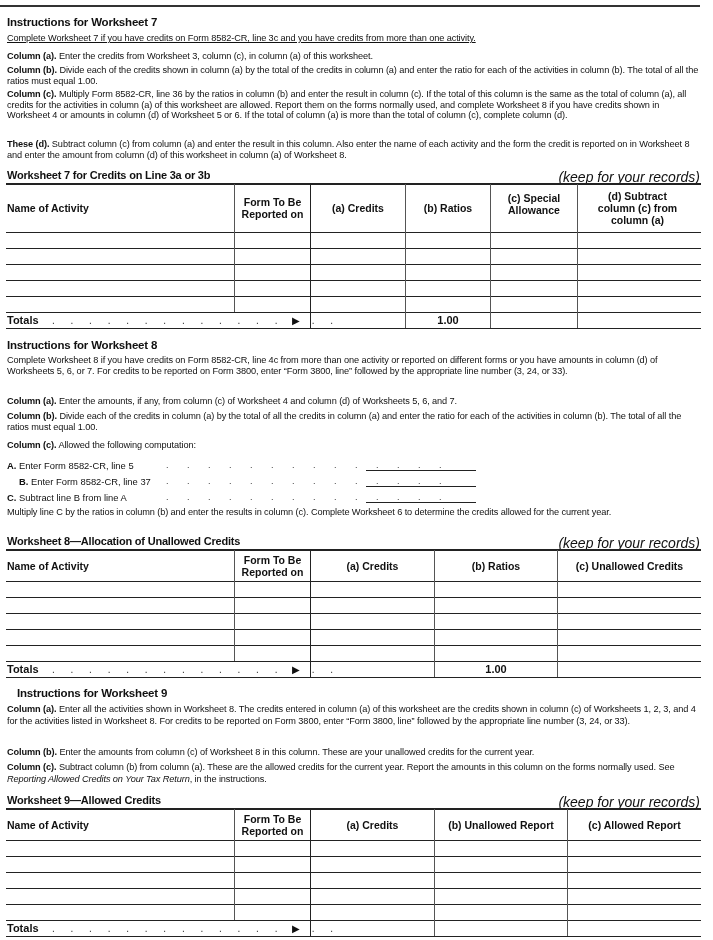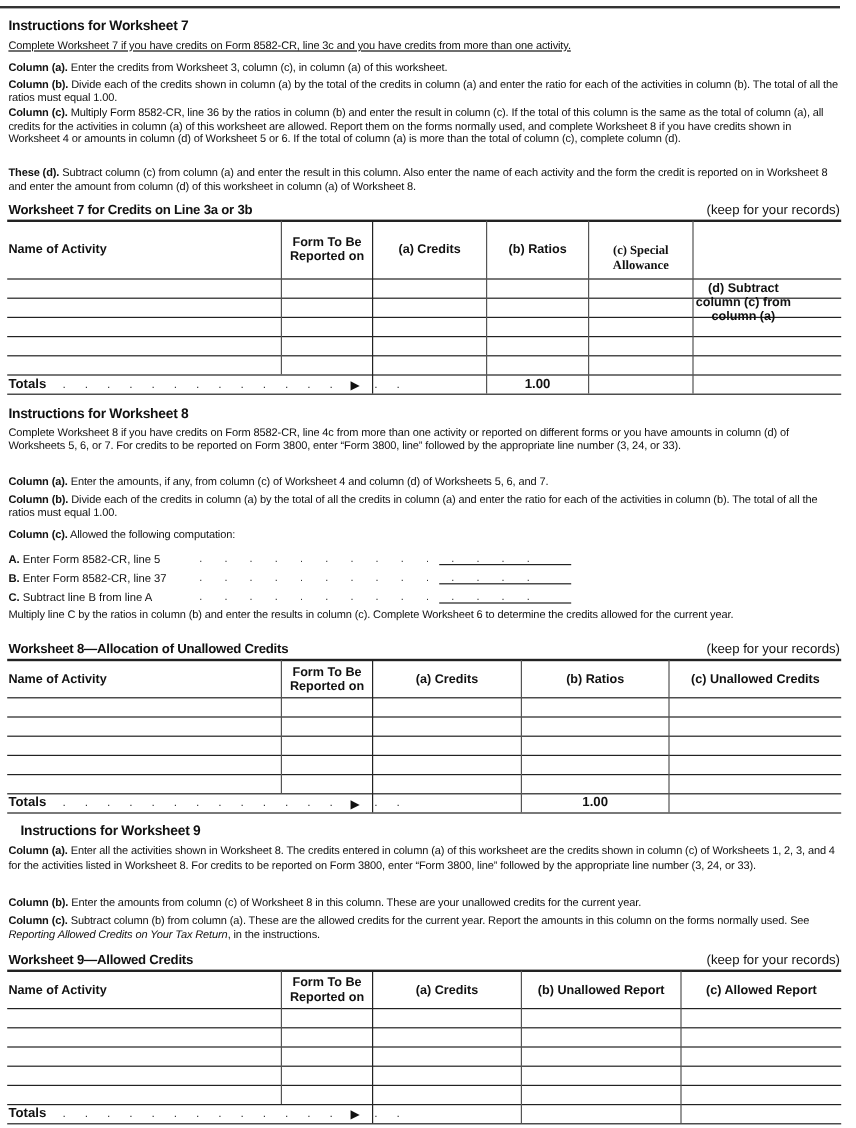--- a/index.html
+++ b/index.html
@@ -4,21 +4,21 @@
 <style>
   html, body { margin:0; padding:0; background:#fff; }
   body { width:713px; height:940px; position:relative; overflow:hidden;
          font-family:"Liberation Sans", sans-serif; color:#111; }
   .abs { position:absolute; }
   .top-rule { left:0; top:5px; width:700px; height:2px; background:#333; }
   .h-title { font-weight:bold; font-size:11.5px; letter-spacing:-0.2px; }
   .para { font-size:9.2px; line-height:10.6px; letter-spacing:-0.1px; width:694px; }
   .para b { font-weight:bold; }
   .ws-title { font-weight:bold; font-size:11px; letter-spacing:-0.2px; }
-  .keep { font-size:11px; right:13px; }
+  .keep { font-size:14px; right:13px;font-style:italic; }
   .hline { position:absolute; height:1px; background:#222; }
   .hline.thick { height:1.5px; }
   .vline { position:absolute; width:1px; background:#555; }
   .hdr { position:absolute; font-weight:bold; font-size:10.5px; line-height:12px;
          display:flex; align-items:center; justify-content:center; text-align:center; }
   .hdr.left { justify-content:flex-start; text-align:left; padding-left:2px; }
   .totals-label { position:absolute; font-weight:bold; font-size:11px; }
   .leader { position:absolute; font-size:10px; letter-spacing:6.5px; color:#333; }
   .arrow { position:absolute; font-size:10px; }
   .total-val { position:absolute; font-weight:bold; font-size:11px; text-align:center; }
@@ -58,22 +58,22 @@
   <div class="vline" style="left:234px;top:184px;height:128px;"></div>
   <div class="vline" style="left:310px;top:184px;height:144px;background:#222;"></div>
   <div class="vline" style="left:405px;top:184px;height:144px;"></div>
   <div class="vline" style="left:490px;top:184px;height:144px;"></div>
   <div class="vline" style="left:577px;top:184px;height:144px;"></div>
 
   <div class="hdr left" style="left:5px;top:184px;width:228px;height:48px;">Name of Activity</div>
   <div class="hdr" style="left:235px;top:184px;width:75px;height:48px;">Form To Be Reported on</div>
   <div class="hdr" style="left:311px;top:184px;width:94px;height:48px;">(a) Credits</div>
   <div class="hdr" style="left:406px;top:184px;width:84px;height:48px;">(b) Ratios</div>
-  <div class="hdr" style="left:491px;top:192px;width:86px;height:48px;padding:3px 6px;box-sizing:border-box;font-family:Liberation Serif, serif;">(c) Special Allowance</div>
-  <div class="hdr" style="left:558px;top:184px;width:123px;height:48px;padding:0 18px;box-sizing:border-box;margin-top:44px;">(d) Subtract column (c) from column (a)</div>
+  <div class="hdr" style="left:491px;top:180px;width:86px;height:48px;padding:3px 6px;box-sizing:border-box;">(c) Special Allowance</div>
+  <div class="hdr" style="left:576px;top:184px;width:123px;height:48px;padding:0 18px;box-sizing:border-box;">(d) Subtract column (c) from column (a)</div>
 
   <div>
     <div class="cell" style="left:6px;top:233px;width:228px;height:15px;"></div>
     <div class="cell" style="left:235px;top:233px;width:75px;height:15px;"></div>
     <div class="cell" style="left:311px;top:233px;width:94px;height:15px;"></div>
     <div class="cell" style="left:406px;top:233px;width:84px;height:15px;"></div>
     <div class="cell" style="left:491px;top:233px;width:86px;height:15px;"></div>
     <div class="cell" style="left:578px;top:233px;width:123px;height:15px;"></div>
 
     <div class="cell" style="left:6px;top:249px;width:228px;height:15px;"></div>
@@ -119,21 +119,21 @@
   <div class="abs para" style="left:7px;top:355px;">Complete Worksheet 8 if you have credits on Form 8582-CR, line 4c from more than one activity or reported on different forms or you have amounts in column (d) of Worksheets 5, 6, or 7. For credits to be reported on Form 3800, enter “Form 3800, line” followed by the appropriate line number (3, 24, or 33).</div>
   <div class="abs para" style="left:7px;top:396px;"><b>Column (a).</b><span> Enter the amounts, if any, from column (c) of Worksheet 4 and column (d) of Worksheets 5, 6, and 7.</span></div>
   <div class="abs para" style="left:7px;top:411px;"><b>Column (b).</b><span> Divide each of the credits in column (a) by the total of all the credits in column (a) and enter the ratio for each of the activities in column (b). The total of all the ratios must equal 1.00.</span></div>
   <div class="abs para" style="left:7px;top:440px;"><b>Column (c).</b><span> Allowed the following computation:</span></div>
 
   <div>
     <div class="comp-label" style="left:7px;top:460px;"><b>A.</b><span> Enter Form 8582-CR, line 5</span></div>
     <div class="comp-dots" style="left:166px;top:460px;">. . . . . . . . . . . . . .</div>
     <div class="comp-line" style="left:366px;top:470px;width:110px;"></div>
 
-    <div class="comp-label" style="left:7px;top:476px;"><b>B.</b><span> Enter Form 8582-CR, line 37</span></div>
+    <div class="comp-label" style="left:19px;top:476px;"><b>B.</b><span> Enter Form 8582-CR, line 37</span></div>
     <div class="comp-dots" style="left:166px;top:476px;">. . . . . . . . . . . . . .</div>
     <div class="comp-line" style="left:366px;top:486px;width:110px;"></div>
 
     <div class="comp-label" style="left:7px;top:492px;"><b>C.</b><span> Subtract line B from line A</span></div>
     <div class="comp-dots" style="left:166px;top:492px;">. . . . . . . . . . . . . .</div>
     <div class="comp-line" style="left:366px;top:502px;width:110px;"></div>
   </div>
 
   <div class="abs para" style="left:7px;top:507px;">Multiply line C by the ratios in column (b) and enter the results in column (c). Complete Worksheet 6 to determine the credits allowed for the current year.</div>
 </section>

